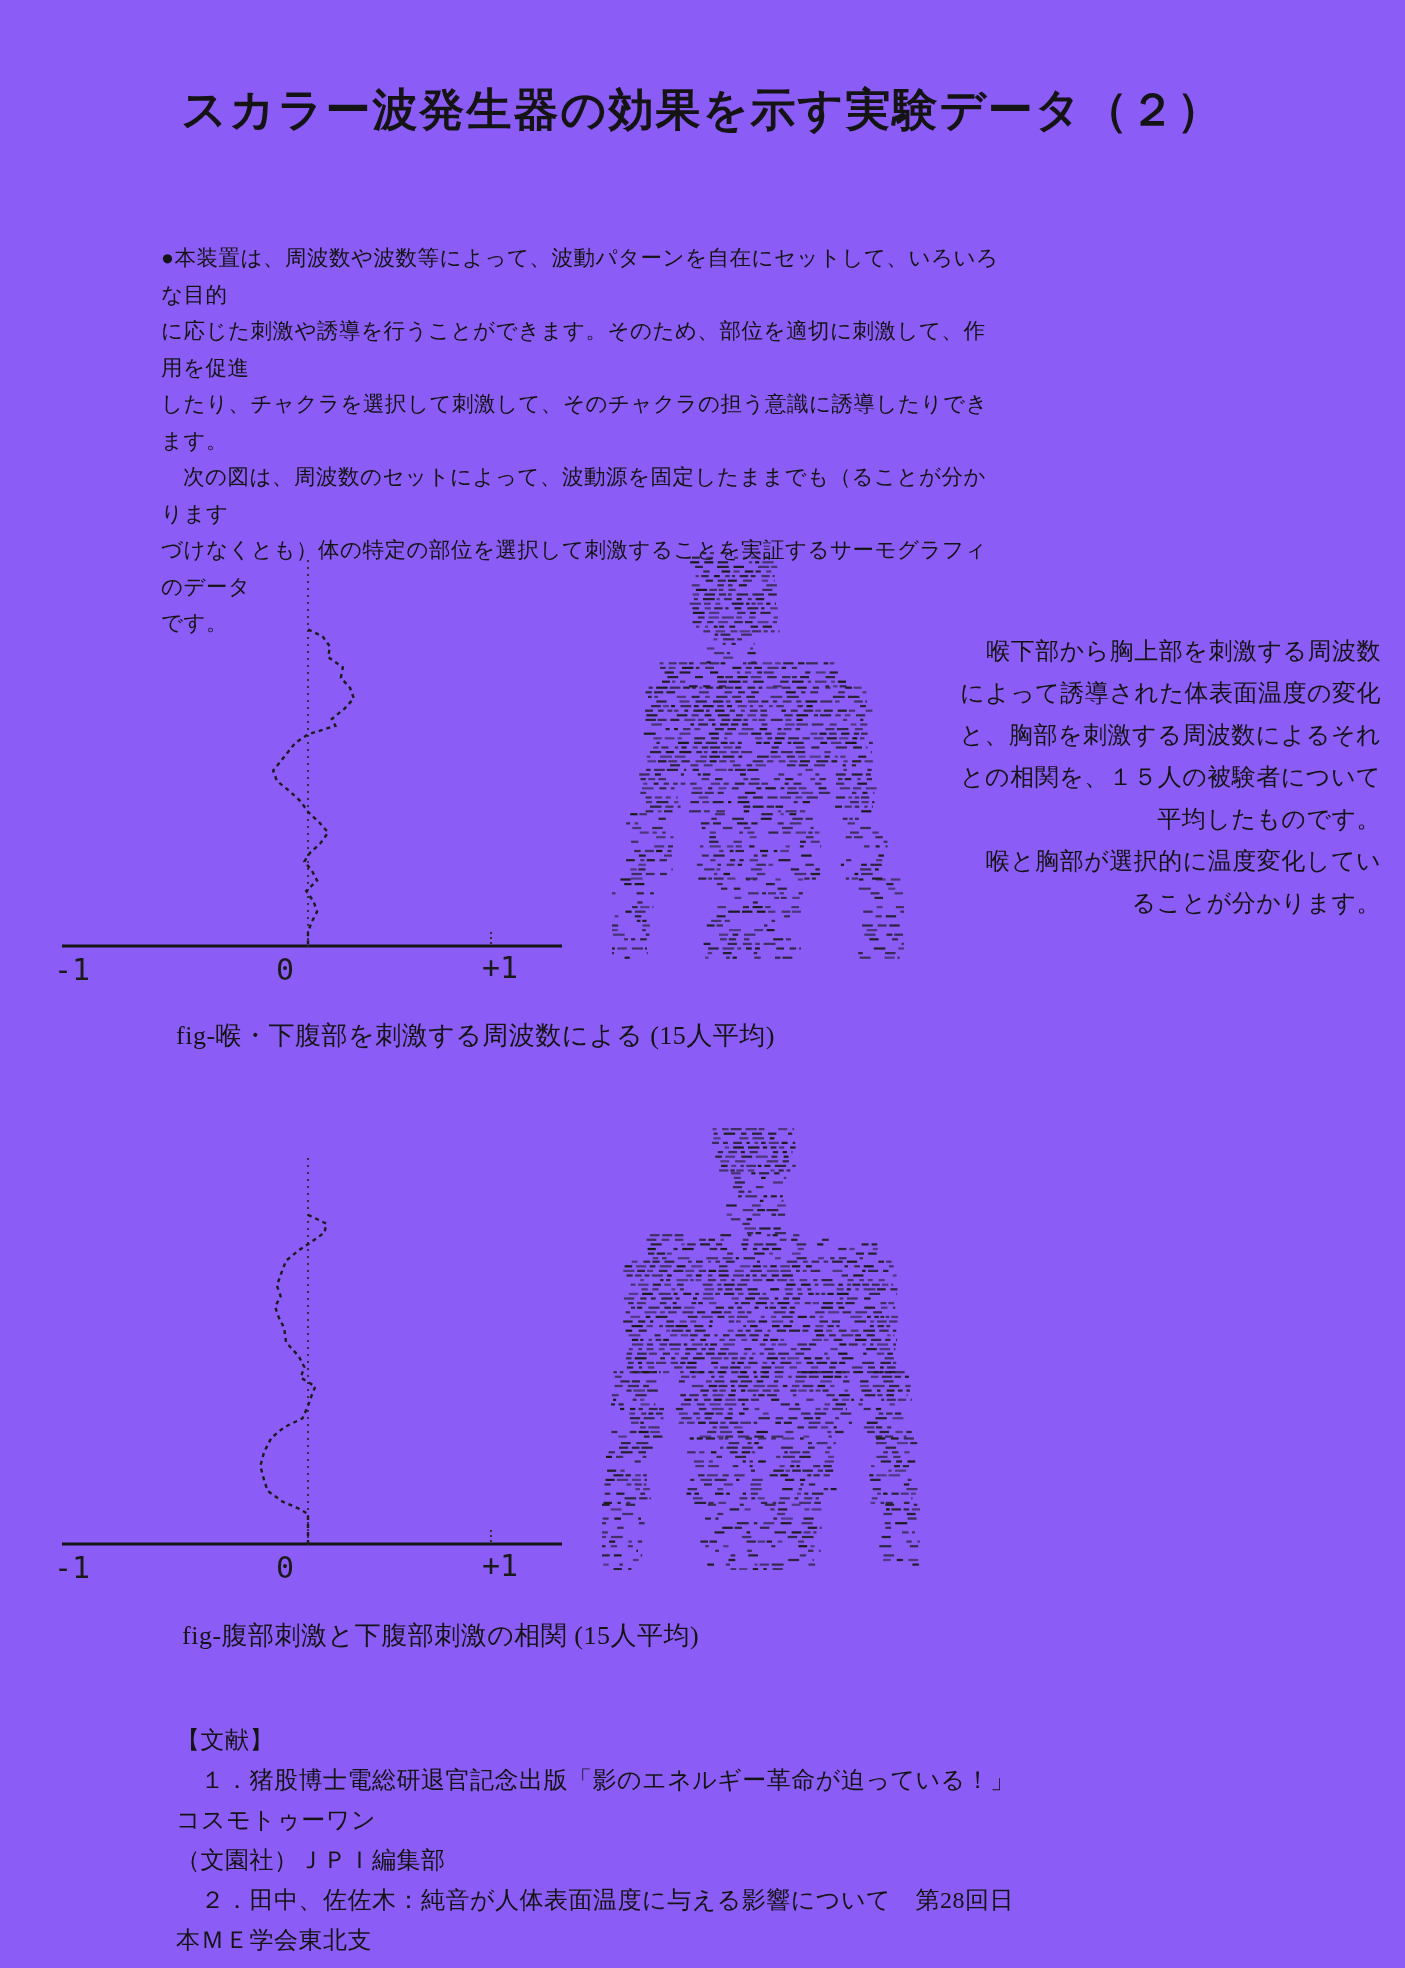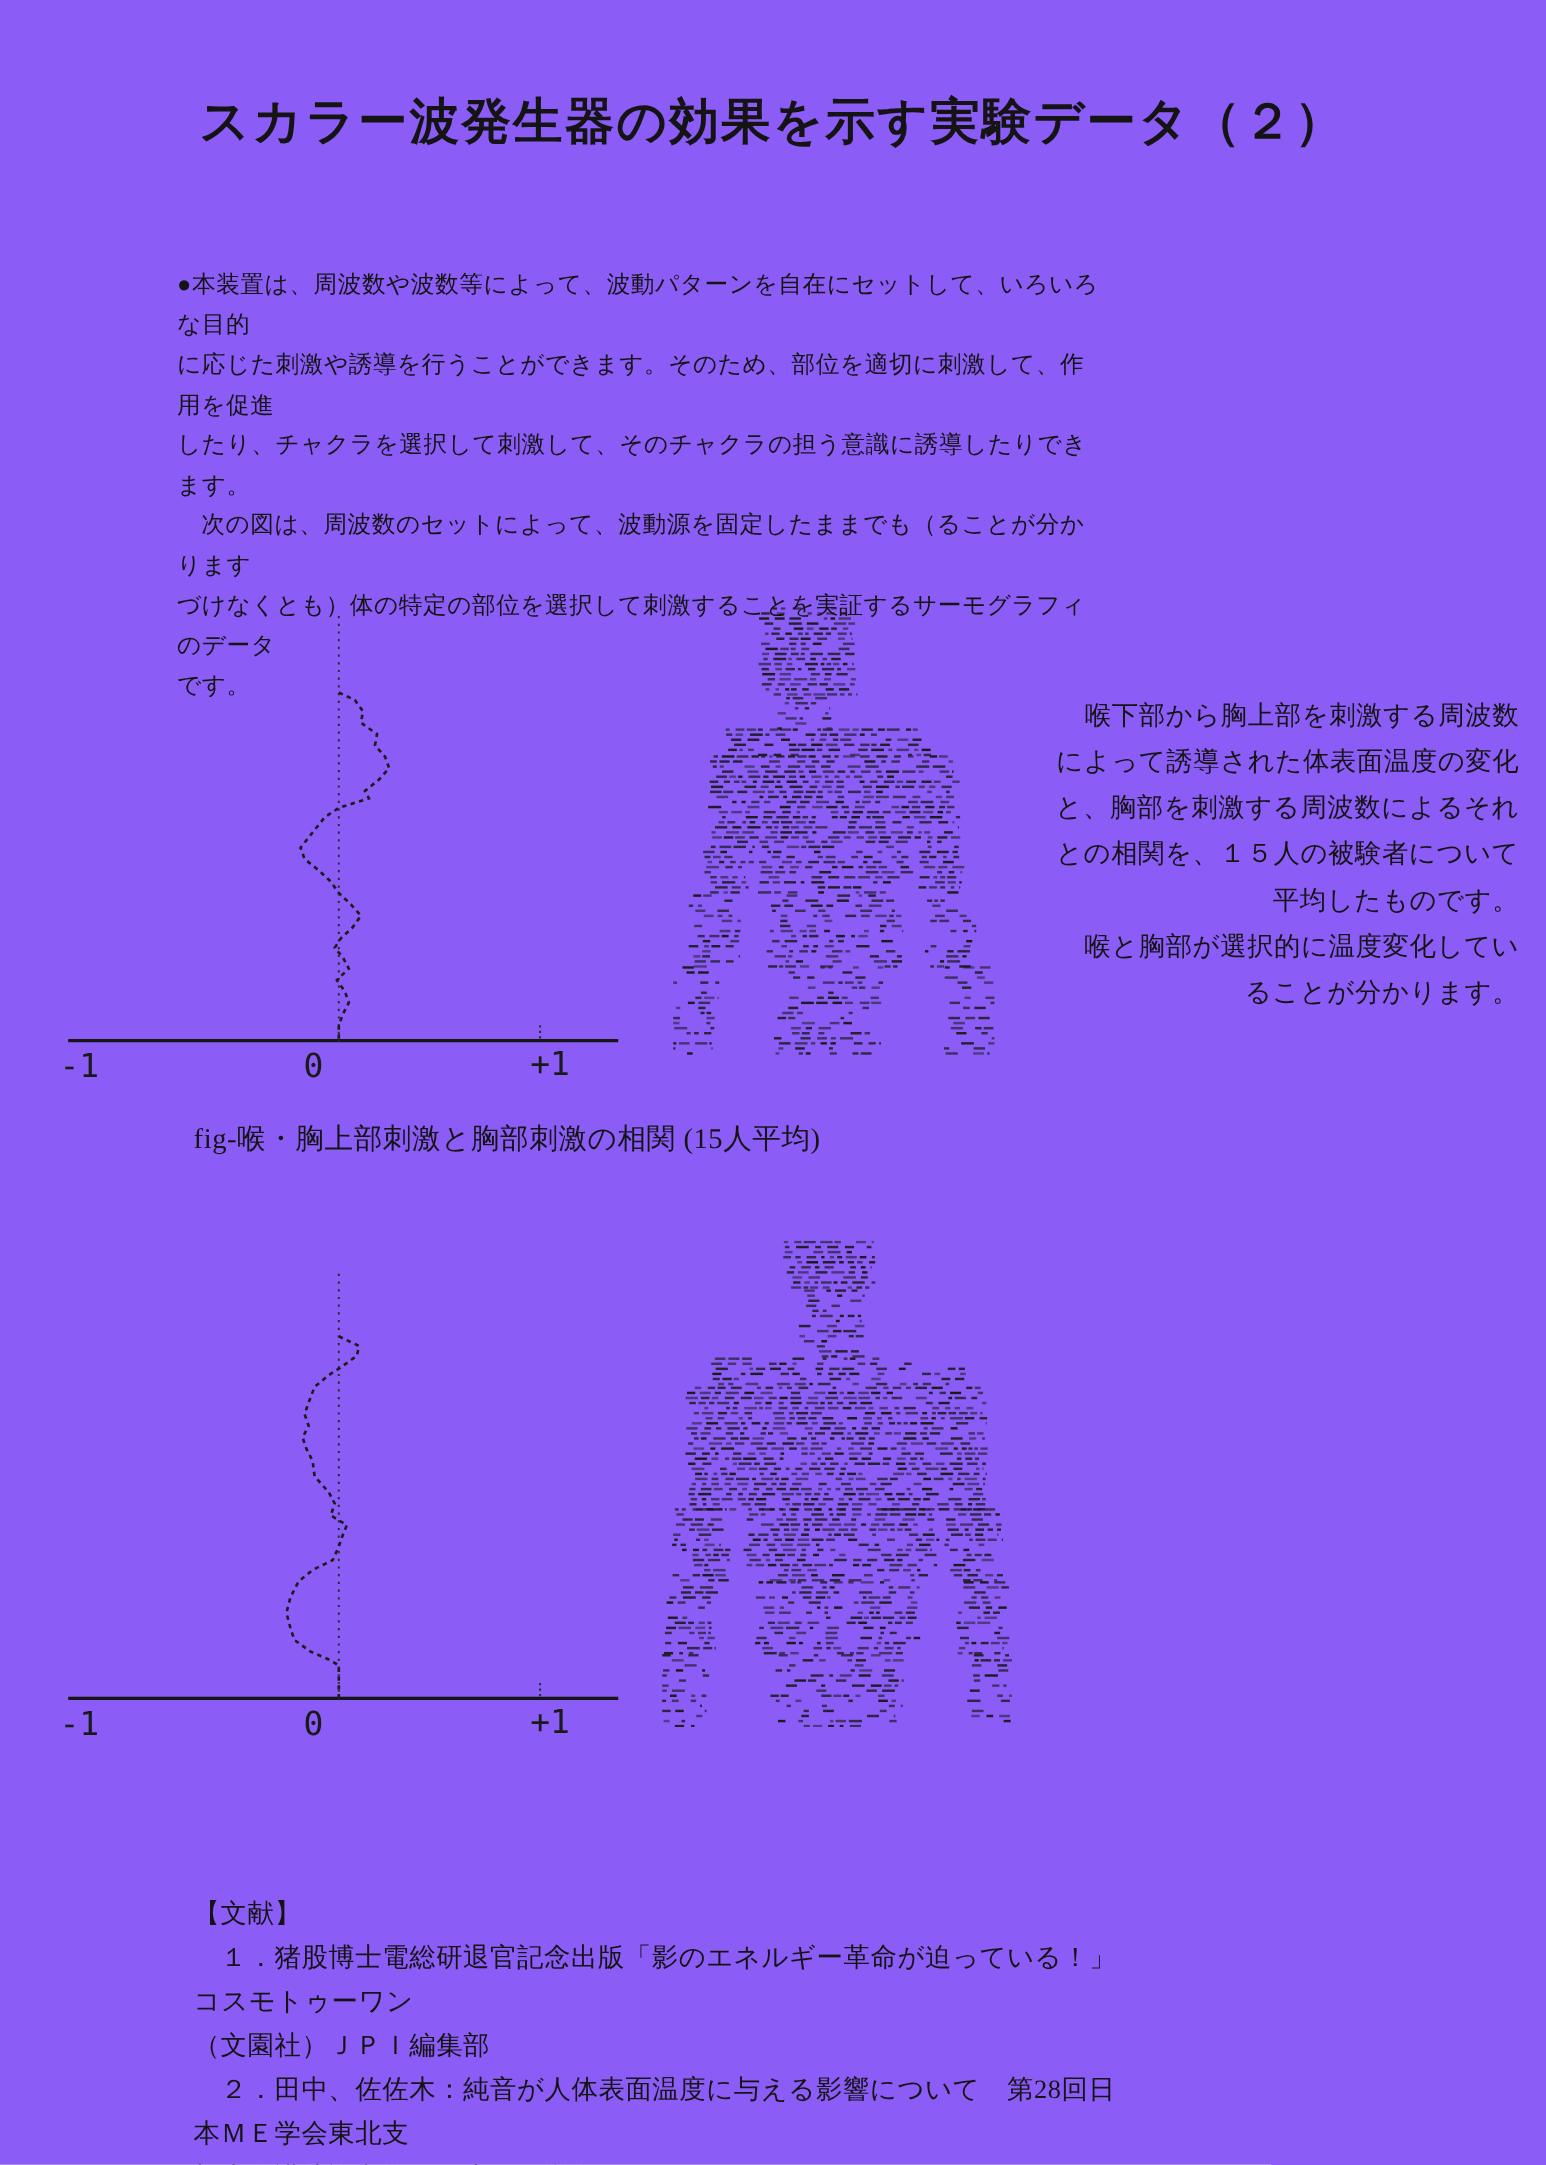--- a/index.html
+++ b/index.html
@@ -962,21 +962,21 @@
     </svg>
 
   <div class="sidetext f1">　喉下部から胸上部を刺激する周波数
 によって誘導された体表面温度の変化
 と、胸部を刺激する周波数によるそれ
 との相関を、１５人の被験者について
 平均したものです。
 　喉と胸部が選択的に温度変化してい
 ることが分かります。</div>
 
-  <div class="caption f1">fig-喉・胸上部刺激と胸部刺激の相関 (15人平均)</div>
+  <div class="caption f1">fig-喉・下腹部を刺激する周波数による (15人平均)</div>
 
   <svg class="chart-svg" style="left:50px;top:1150px;" width="525" height="412">
     <line x1="12" y1="394" x2="512" y2="394" stroke="#161616" stroke-width="3"></line>
     <line x1="258" y1="8" x2="258" y2="400" stroke="#2a2a2a" stroke-width="1.8" stroke-dasharray="2 5"></line>
     <line x1="441" y1="380" x2="441" y2="393" stroke="#2a2a2a" stroke-width="1.8" stroke-dasharray="2 3"></line>
     <polyline fill="none" stroke="#1c1c1c" stroke-width="2.4" stroke-dasharray="4 4" points="258.0,64.8 276.3,73.6 274.5,82.5 259.8,93.1 248.8,100.2 236.0,110.8 230.6,125.0 226.9,135.6 230.6,146.2 225.1,156.8 228.7,167.4 234.2,178.1 236.0,192.2 248.8,206.4 254.3,217.0 250.7,227.6 265.3,236.5 261.7,245.3 258.0,255.9 252.5,268.3 234.2,277.2 221.4,287.8 214.1,302.0 210.4,316.1 214.1,330.3 217.7,340.9 232.4,351.5 248.8,358.6 258.0,363.9 258.0,394.0"></polyline>
   </svg>
   <span class="axis-label" style="left:54px;top:1550px;">-1</span>
   <span class="axis-label" style="left:276px;top:1550px;">0</span>
   <span class="axis-label" style="left:482px;top:1548px;">+1</span>
@@ -2195,20 +2195,21 @@
       <rect x="11.5" y="440.1" width="8.4" height="2.2" fill="#1a1a1a" opacity="0.94"></rect>
       <rect x="26.2" y="440.1" width="3.2" height="2.2" fill="#1a1a1a" opacity="0.89"></rect>
       <rect x="128.6" y="440.1" width="5.6" height="2.2" fill="#1a1a1a" opacity="0.66"></rect>
       <rect x="137.1" y="440.1" width="8.3" height="2.2" fill="#1a1a1a" opacity="0.53"></rect>
       <rect x="150.8" y="440.1" width="5.3" height="2.2" fill="#1a1a1a" opacity="0.97"></rect>
       <rect x="161.4" y="440.1" width="3.3" height="2.2" fill="#1a1a1a" opacity="0.99"></rect>
       <rect x="170.6" y="440.1" width="10.1" height="2.2" fill="#1a1a1a" opacity="0.72"></rect>
     </svg>
 
 
+  <div class="caption f2">fig-腹部刺激と下腹部刺激の相関 (15人平均)</div>
 
   <div class="refs">【文献】
 　１．猪股博士電総研退官記念出版「影のエネルギー革命が迫っている！」コスモトゥーワン
 （文園社）ＪＰＩ編集部
 　２．田中、佐佐木：純音が人体表面温度に与える影響について　第28回日本ＭＥ学会東北支
 部大会講演論文集　日本ＭＥ学会 (1994,11)p29</div>
 
 </div>
 
 </body></html>

